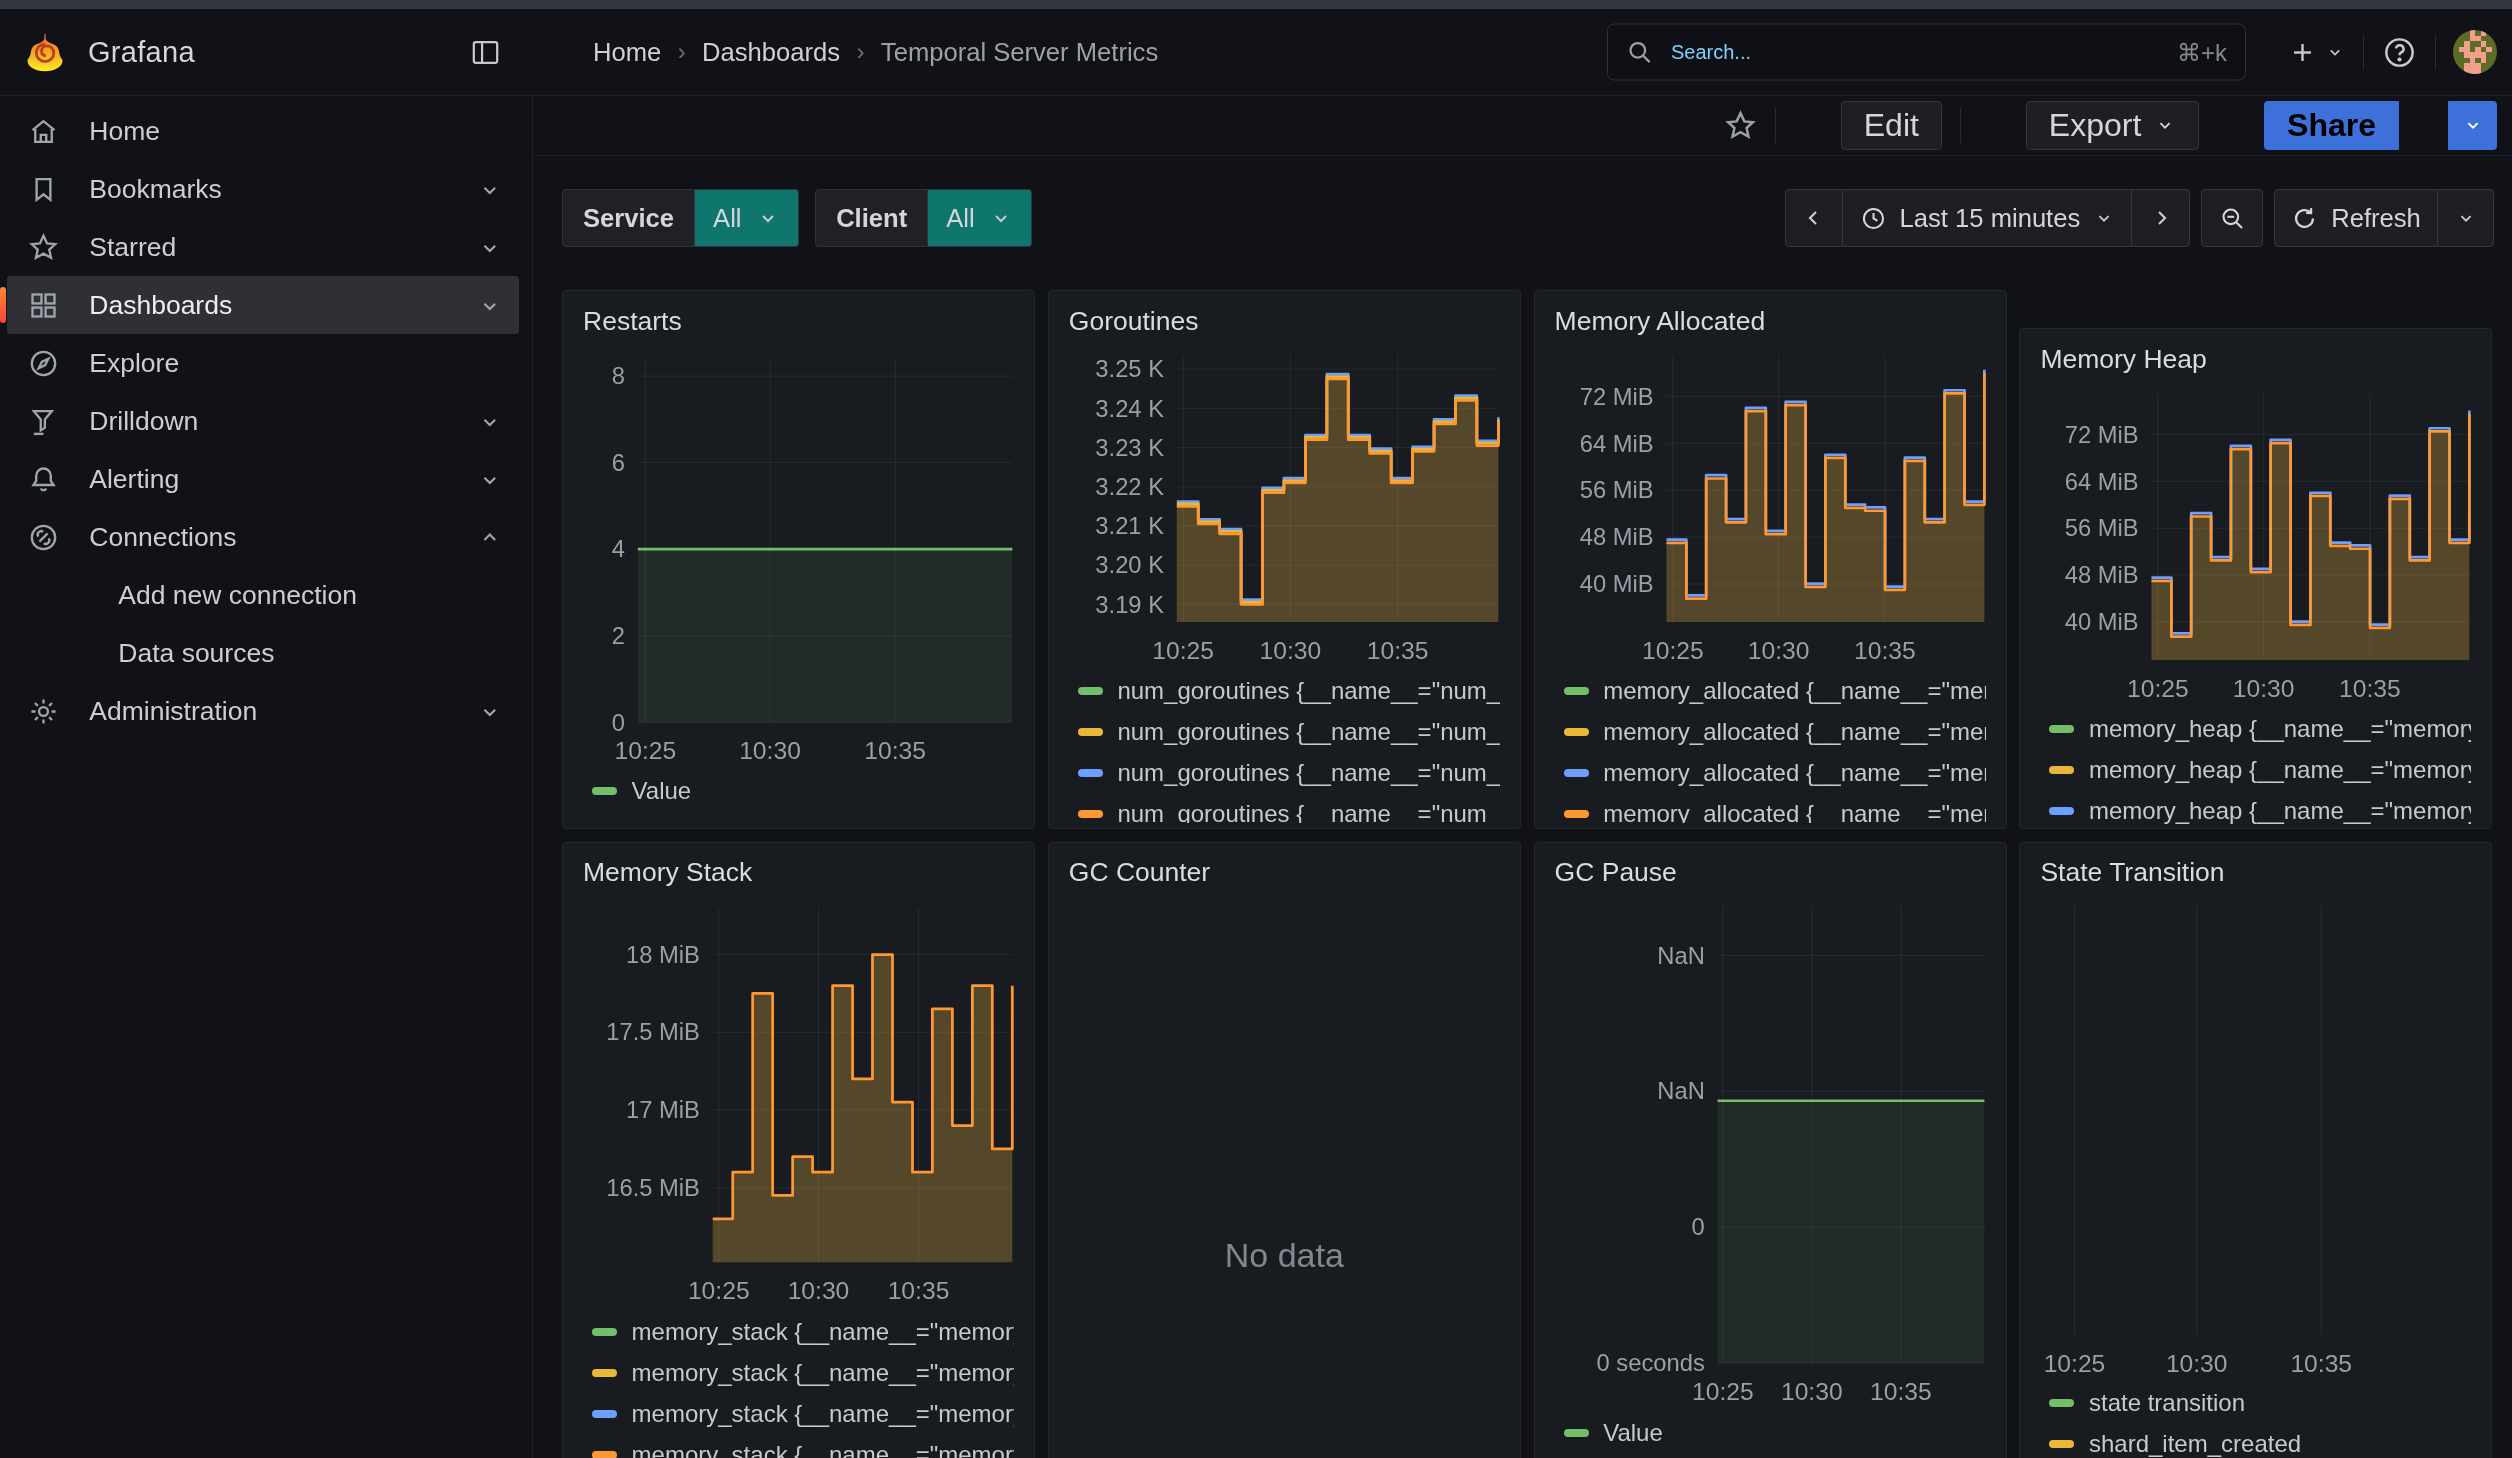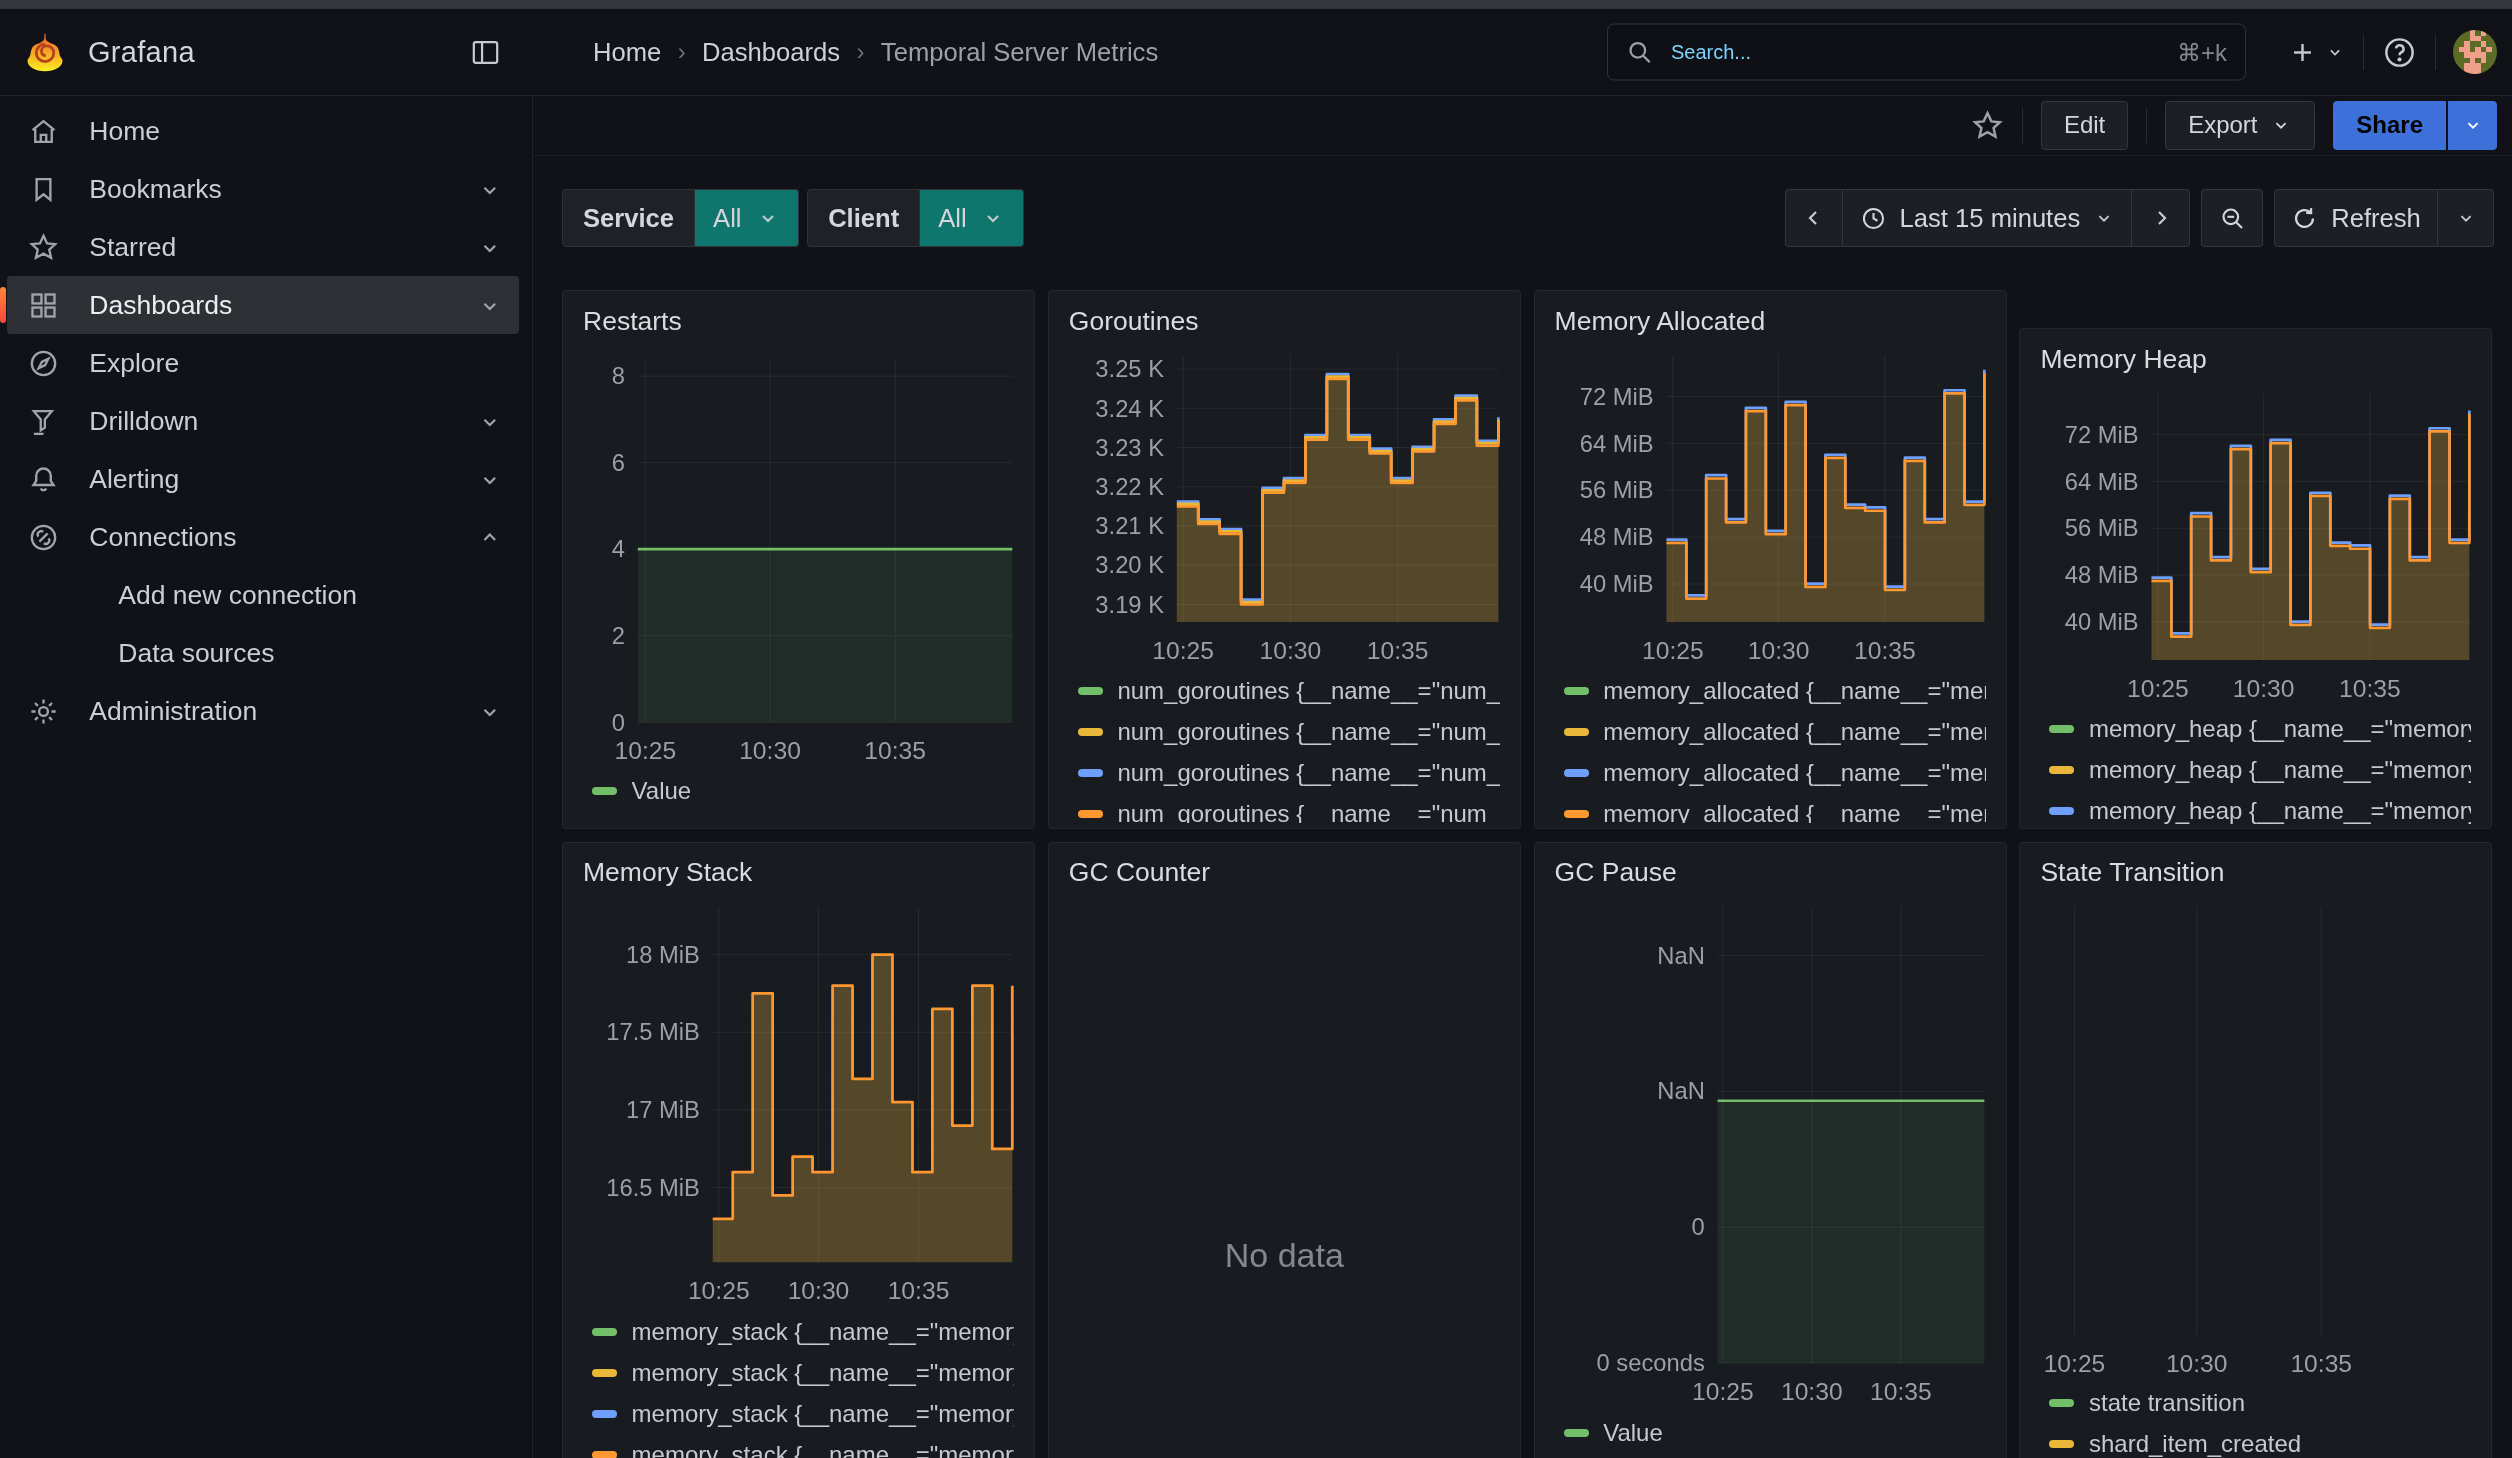--- a/index.html
+++ b/index.html
@@ -26,40 +26,40 @@
   .search-box .ph{color:#7dd3fc;font-size:20px;margin-left:18px;flex:1;}
   .search-box .kbd{color:#85878E;font-size:24px;}
   .nav-right{position:absolute;right:14.6px;top:50%;transform:translateY(-50%);display:flex;align-items:center;gap:18px;}
   .icon-btn{display:flex;align-items:center;gap:7.3px;color:#C9CAD1;cursor:pointer;}
   .vdiv{width:0.9px;height:35px;background:rgba(204,204,220,0.14);}
   .avatar{width:44px;height:44px;border-radius:50%;overflow:hidden;cursor:pointer;flex:0 0 auto;}
   
   .subheader{position:absolute;top:95px;left:533px;right:0;height:60px;
     border-bottom:0.9px solid rgba(204,204,220,0.07);display:flex;align-items:center;justify-content:flex-end;
     gap:18px;padding-right:14.6px;}
-  .btn{height:49px;display:flex;align-items:center;gap:12.8px;font-size:24px;color:#D5D6DB;
-    background:#1D1F25;border:0.9px solid #34373D;border-radius:3.7px;padding:0 22px;cursor:pointer;box-sizing:border-box;}
+  .btn{height:49px;display:flex;align-items:center;gap:12.8px;font-size:32px;color:#D5D6DB;
+    background:#1D1F25;border:0.9px solid #34373D;border-radius:3.7px;padding:0 22px;cursor:pointer;box-sizing:border-box;margin-left:47px;}
   .btn.primary{background:#3D71D9;border-color:#3D71D9;color:#000000;font-weight:700;}
   .split{display:flex;gap:1.8px;}
   .split .main{border-radius:3.7px 0 0 3.7px;}
   .split .caret{border-radius:0 3.7px 3.7px 0;padding:0 12.8px;}
   
   .sidebar{position:absolute;top:95px;left:0;width:533px;bottom:0;border-right:0.9px solid #202226;padding-top:7.3px;box-sizing:border-box;}
   .side-item{position:relative;height:58px;margin:0 12.8px 0 7.3px;display:flex;align-items:center;
     padding-left:20px;border-radius:3.7px;cursor:pointer;color:#CDCED3;}
   .side-item .s-icon{width:33px;height:33px;flex:0 0 auto;}
   .side-item .s-label{font-size:26.5px;margin-left:29px;flex:1;white-space:nowrap;}
   .side-item .s-chevron{width:25.6px;height:25.6px;margin-right:16.4px;}
   .side-item.active{background:#2E3036;color:#EDEEF0;}
   .side-item.active::before{content:"";position:absolute;left:-7.3px;top:11px;bottom:11px;width:6.4px;
     border-radius:3.7px;background:linear-gradient(180deg,#FF8833,#F5483C);}
   .side-item.indent{padding-left:82px;}
   
   .content{position:absolute;left:534px;top:156px;right:0;bottom:0;overflow:hidden;}
-  .filter-row{position:absolute;top:33px;left:28px;display:flex;gap:8px;}
+  .filter-row{position:absolute;top:33px;left:28px;display:flex;gap:16px;}
   .filter{display:flex;height:58px;font-size:25.6px;}
   .filter .f-label{display:flex;align-items:center;padding:0 20px;background:#1F2126;
     border:0.9px solid #2F3237;border-radius:3.7px 0 0 3.7px;color:#D5D6DB;font-weight:700;}
   .filter .f-value{display:flex;align-items:center;gap:14.6px;padding:0 18px;background:#0f766e;
     border:0.9px solid #2F3237;border-left:none;border-radius:0 3.7px 3.7px 0;color:#D5D6DB;cursor:pointer;}
   .time-row{position:absolute;top:33px;right:18px;display:flex;gap:11px;}
   .tgroup{display:flex;}
   .tbtn{height:58px;display:flex;align-items:center;gap:12.8px;background:#1D1F25;
     border:0.9px solid #34373D;padding:0 16.4px;font-size:25.6px;color:#D5D6DB;cursor:pointer;box-sizing:border-box;}
   .tbtn.first{border-radius:3.7px 0 0 3.7px;}

